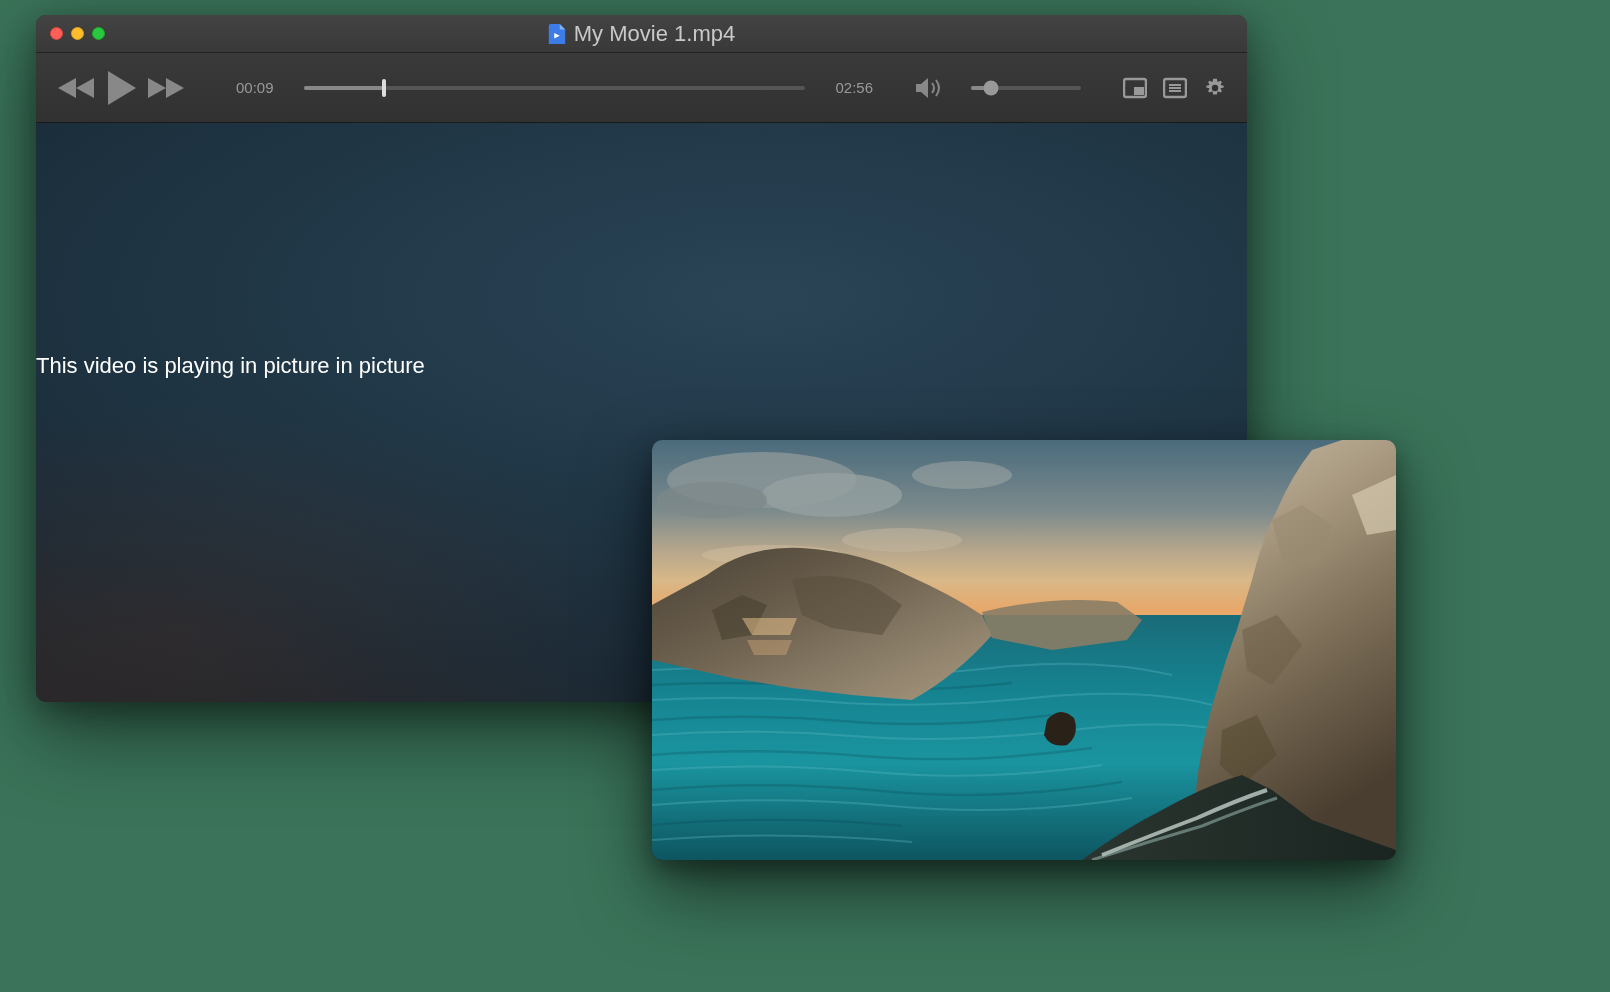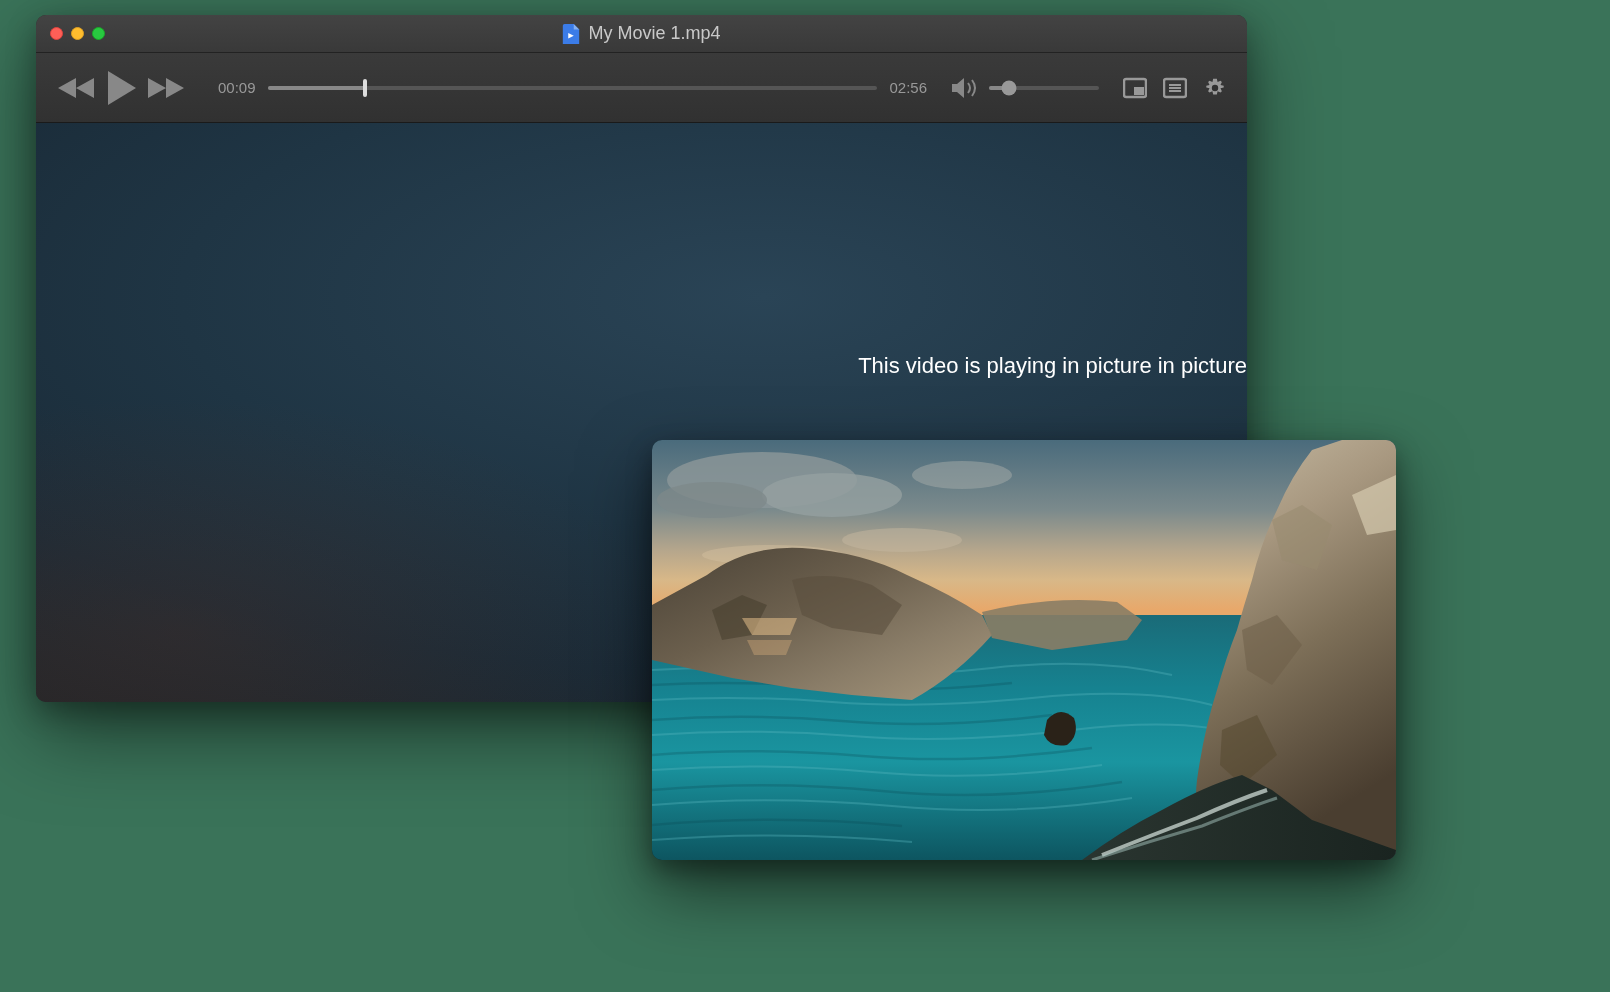--- a/index.html
+++ b/index.html
@@ -57,36 +57,36 @@
     
     .title-center {
       position: absolute;
       left: 0;
       right: 0;
       display: flex;
       align-items: center;
       justify-content: center;
       gap: 8px;
       color: #c9c9c9;
-      font-size: 18px;
+      font-size: 22px;
     }
     
     .file-icon-svg {
       width: 18px;
       height: 20px;
     }
     
     .controls-bar {
       height: 70px;
       background: linear-gradient(to bottom, #3a3a3a, #313131);
       border-bottom: 1px solid #1a1a1a;
       display: flex;
       align-items: center;
       padding: 0 20px;
-      gap: 2px;
+      gap: 20px;
     }
     
     .playback-controls {
       display: flex;
       align-items: center;
       gap: 6px;
     }
     
     .ctrl-icon {
       fill: #888;
@@ -192,21 +192,21 @@
       cursor: pointer;
     }
     
     .video-area {
       position: relative;
       width: 100%;
       height: calc(100% - 108px);
       background: radial-gradient(ellipse 120% 100% at 60% 30%, #2a4456 0%, #1f3544 40%, #1a2b38 65%, #202428 90%);
       display: flex;
       align-items: flex-start;
-      justify-content: flex-end;
+      justify-content: flex-start;
       padding-top: 230px;
     }
     
     .video-area::before {
       content: "";
       position: absolute;
       left: 0;
       bottom: 0;
       width: 60%;
       height: 60%;

